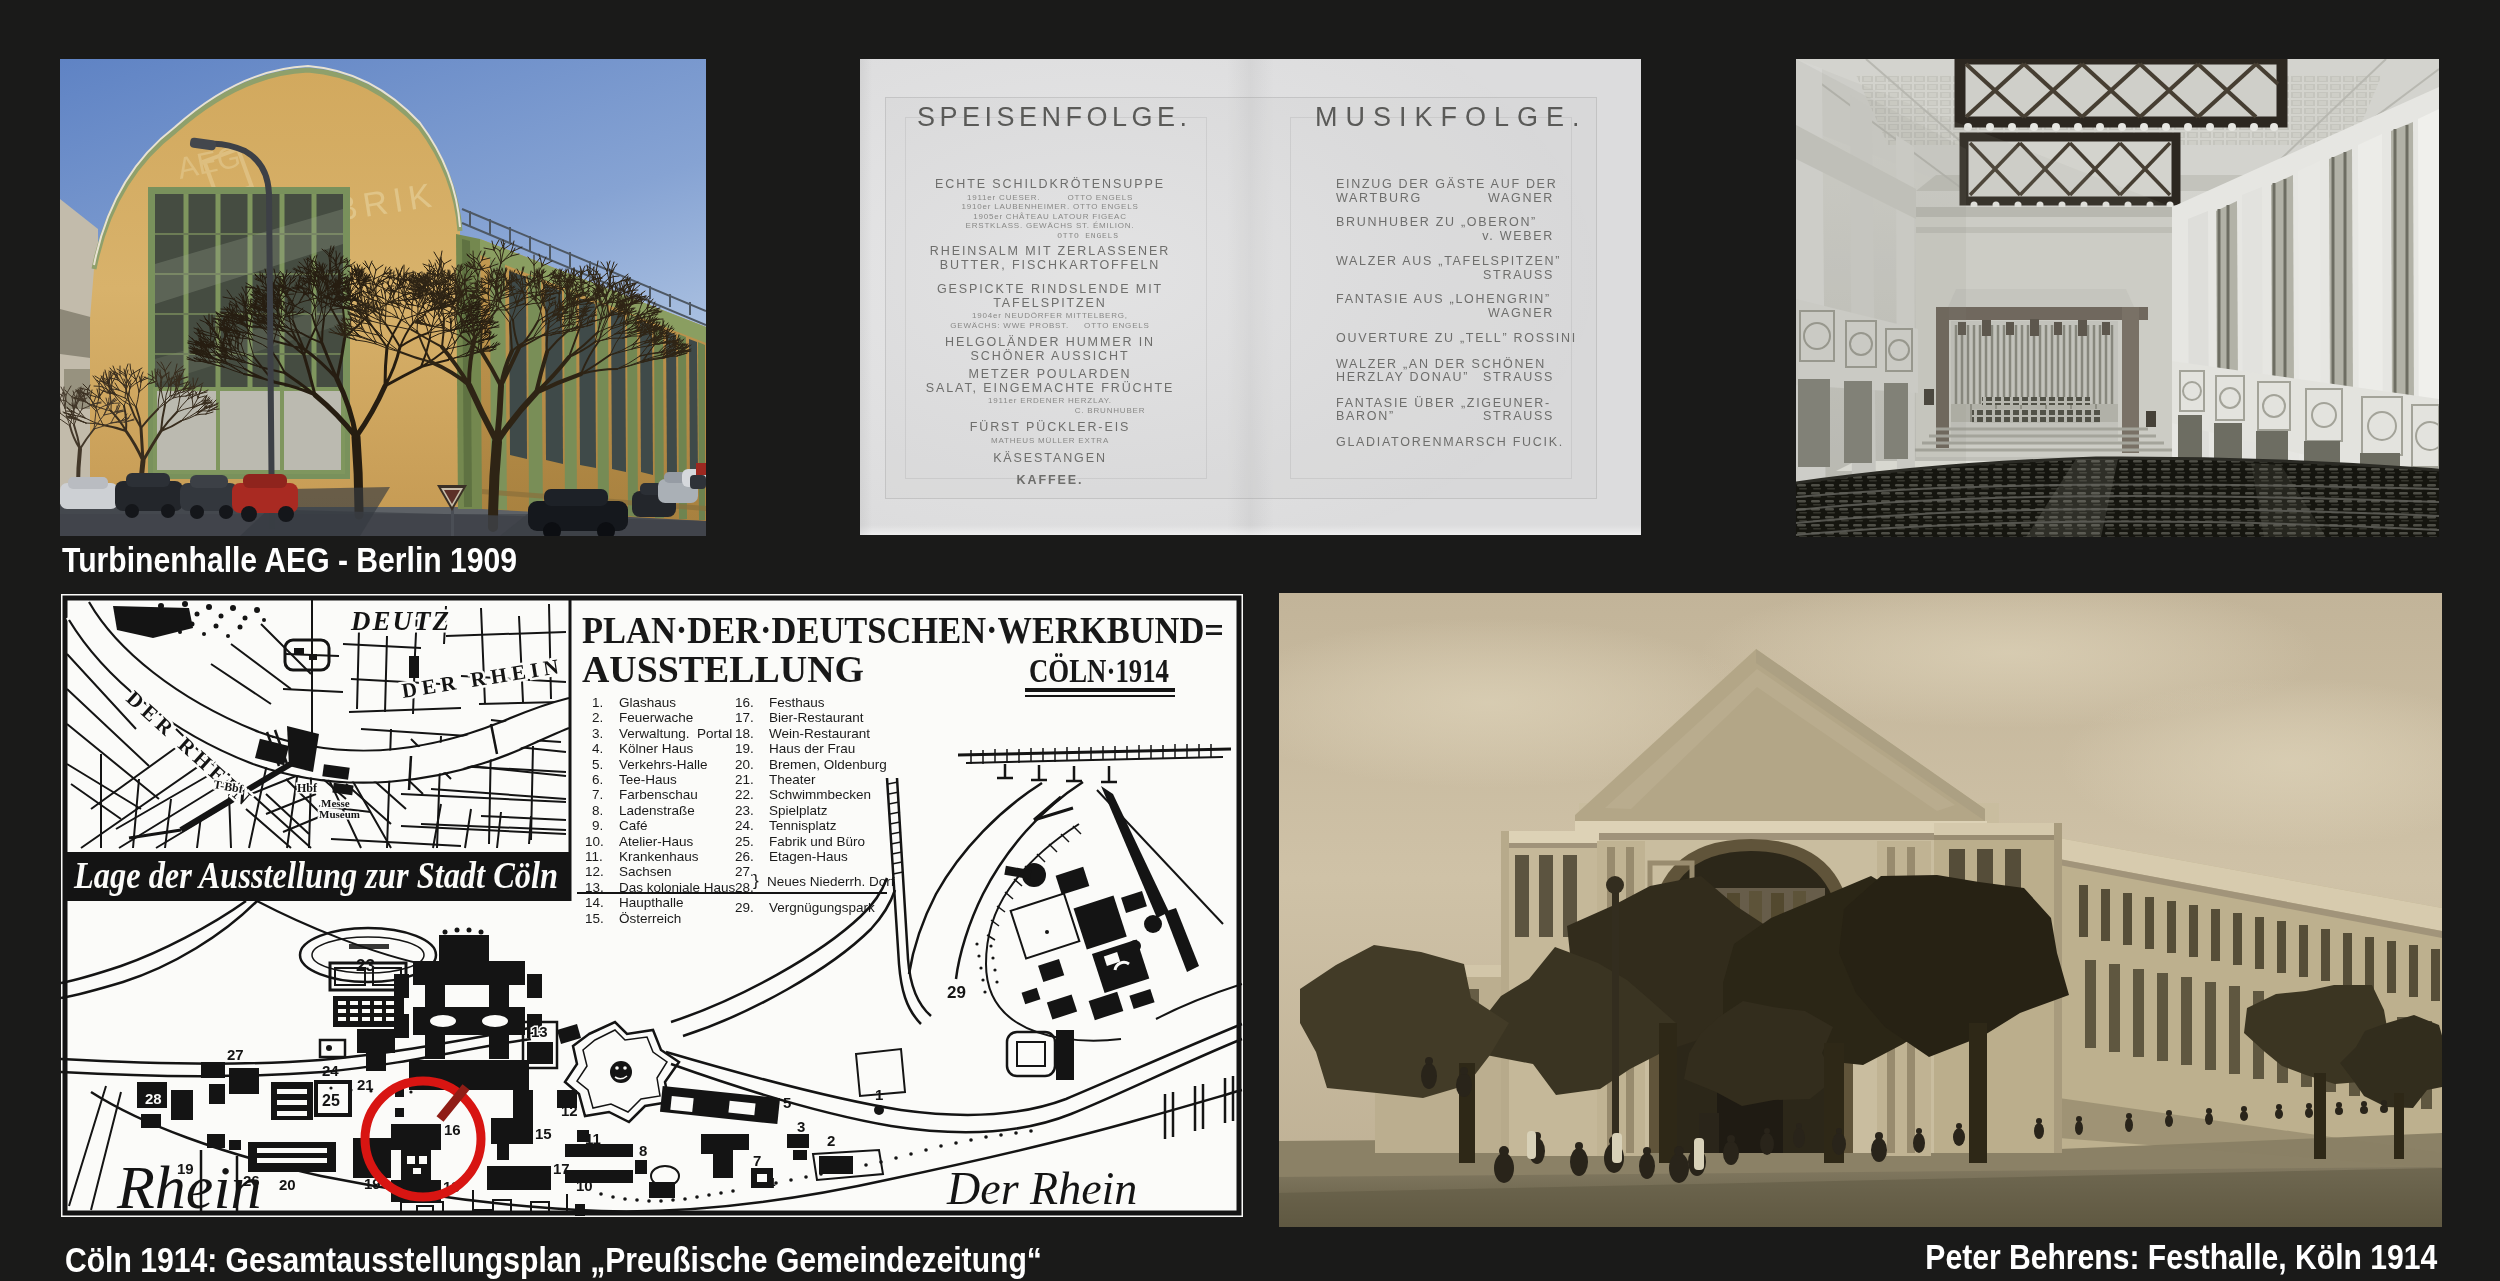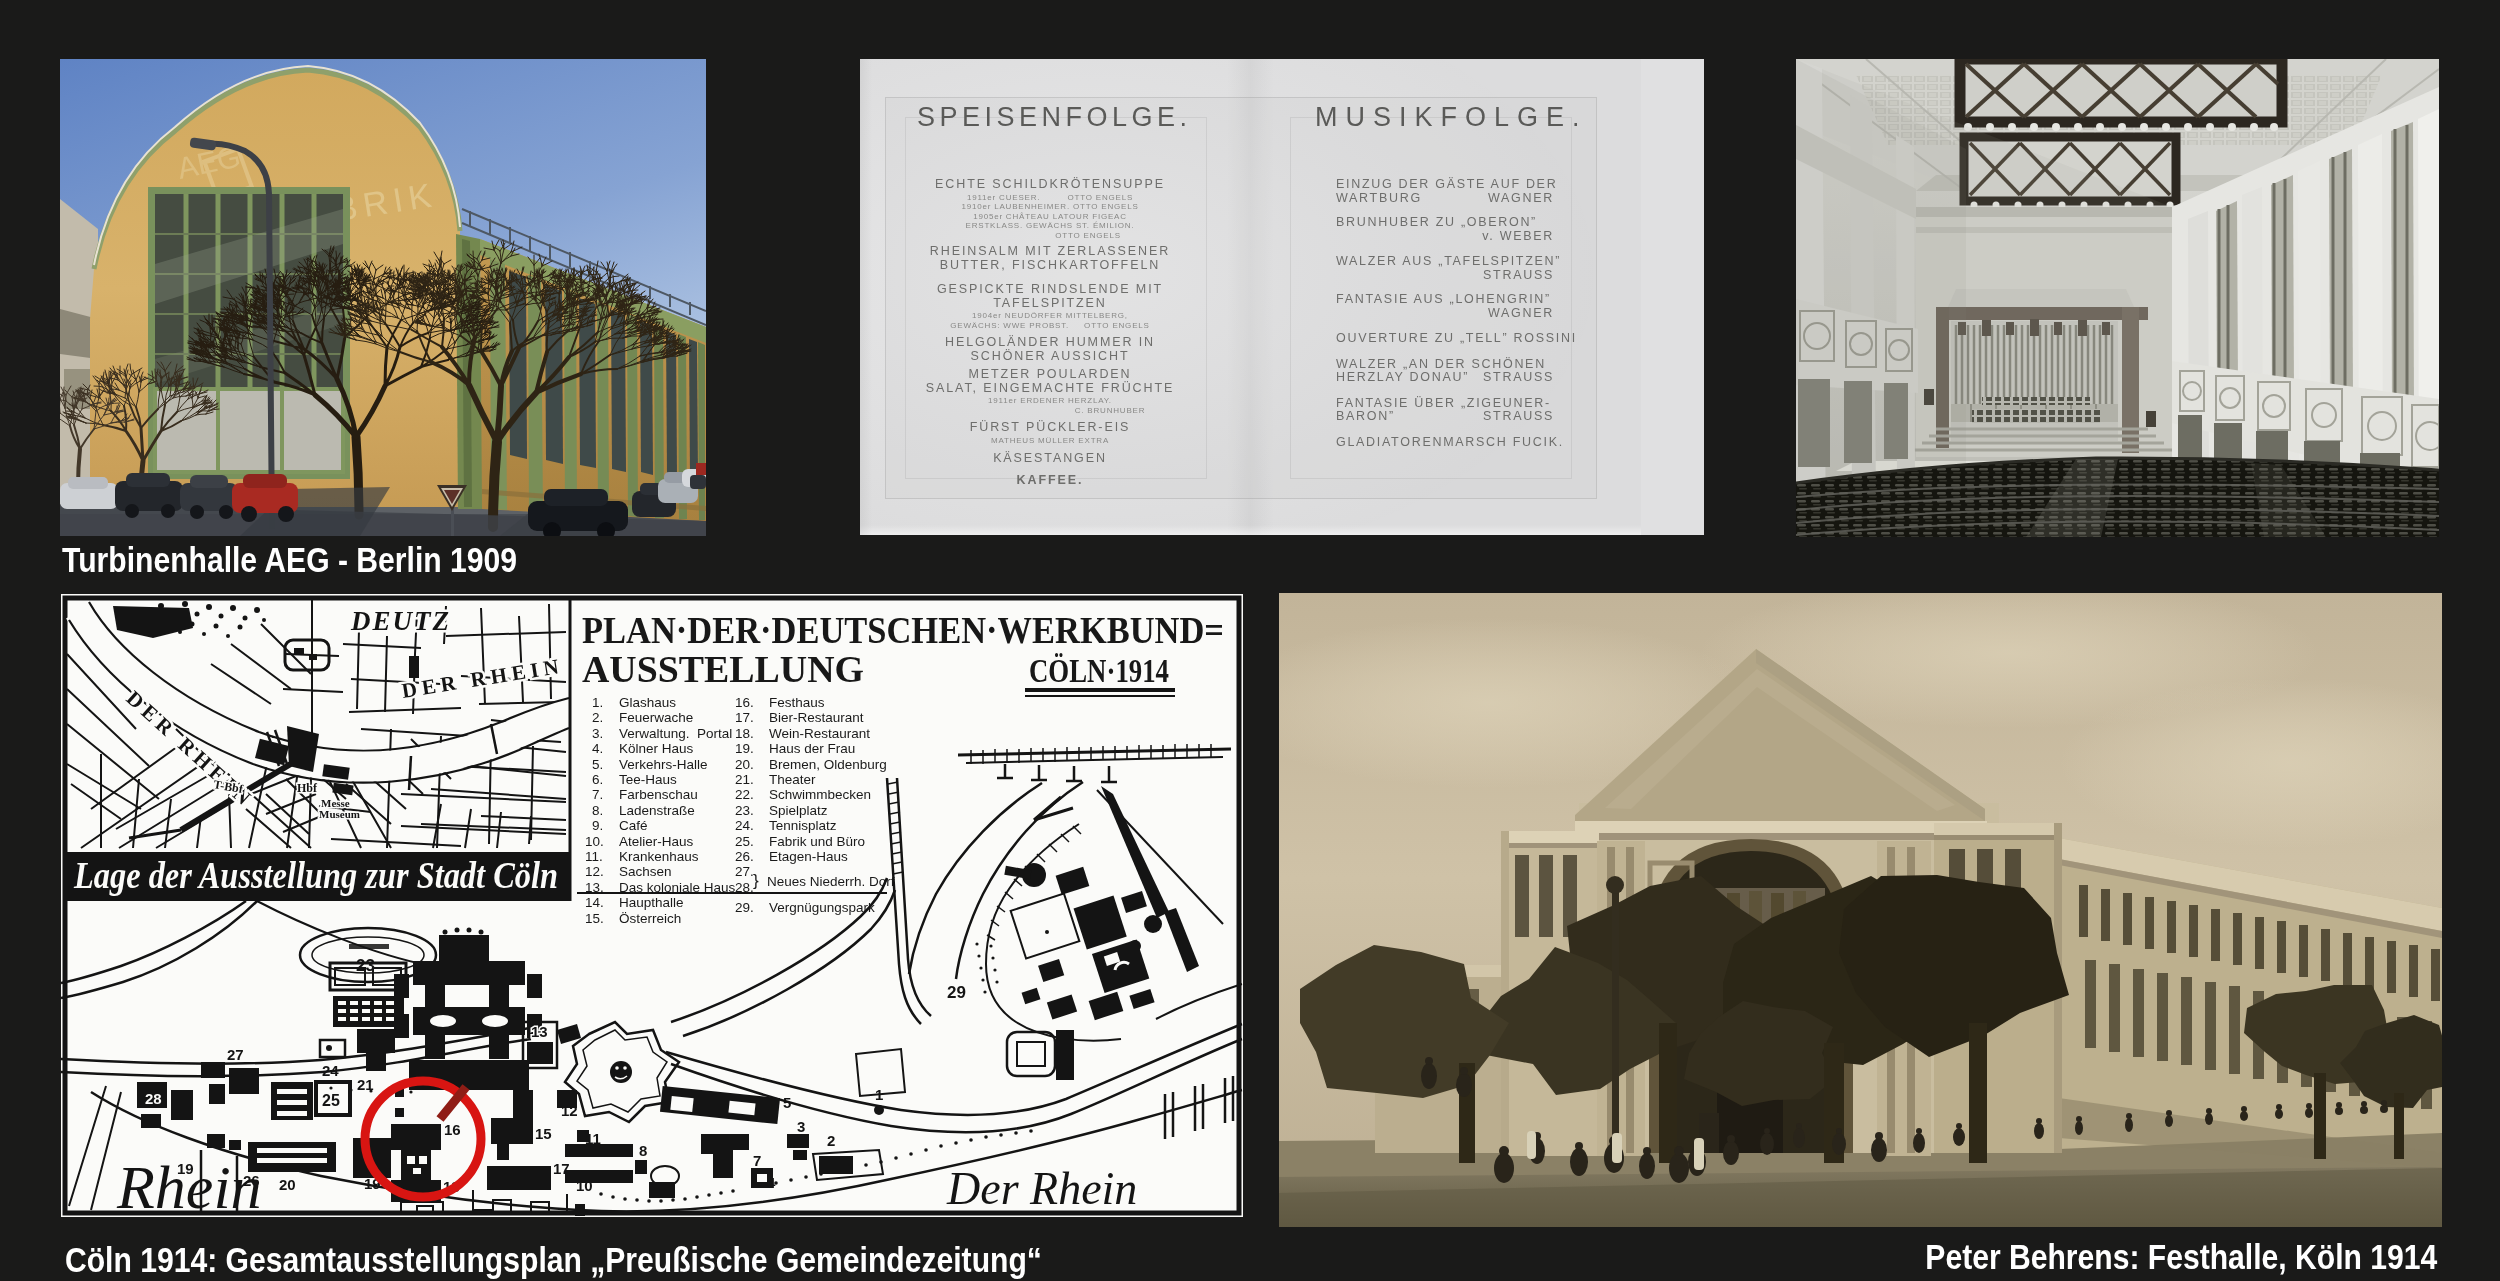--- a/index.html
+++ b/index.html
@@ -191,37 +191,37 @@
 <rect x="604" y="413" width="28" height="11" rx="5" fill="#969ca4"></rect>
 <rect x="622" y="410" width="24" height="18" rx="6" fill="#d5d8dc"></rect>
 <rect x="636" y="404" width="10" height="12" fill="#9c2820"></rect>
 <rect x="630" y="416" width="16" height="14" rx="4" fill="#2e3238"></rect>
 </g>
 </svg>
 </div>
 
 <div class="cap" style="left:62px;top:540px;transform:scaleX(0.86);transform-origin:left top;">Turbinenhalle AEG - Berlin 1909</div>
 
-<div class="abs" id="menu" style="left:860px;top:59px;width:844px;height:476px;background:#e0e0e1;color:#6a6a68;">
+<div class="abs" id="menu" style="left:860px;top:59px;width:781px;height:476px;background:#e0e0e1;color:#6a6a68;">
 
 <div class="abs" style="left:0;top:0;width:781px;height:476px;background:
 linear-gradient(90deg, rgba(160,160,160,0.18) 0, rgba(160,160,160,0) 12px),
 linear-gradient(0deg, rgba(255,255,255,0.5) 0, rgba(255,255,255,0) 10px),
 radial-gradient(ellipse 500px 300px at 30% 45%, rgba(255,255,255,0.25), rgba(0,0,0,0.02)),
 linear-gradient(90deg, rgba(0,0,0,0) 47%, rgba(120,120,120,0.10) 50%, rgba(0,0,0,0) 53%);"></div>
 
 <div class="abs" style="left:25px;top:38px;width:710px;height:400px;border:1px solid rgba(130,130,130,0.25);background:rgba(190,190,190,0.12);"></div>
 <div class="abs" style="left:45px;top:58px;width:300px;height:360px;border:1px solid rgba(140,140,140,0.18);"></div>
 <div class="abs" style="left:430px;top:58px;width:280px;height:360px;border:1px solid rgba(140,140,140,0.18);"></div>
 
 <div class="abs" style="left:57px;top:43px;width:270px;text-align:center;font-size:27px;letter-spacing:4.5px;color:#5a5a58;white-space:nowrap;">SPEISENFOLGE.</div>
 
 <div class="abs" style="left:40px;top:119px;width:300px;text-align:center;font-size:12.5px;letter-spacing:1.9px;line-height:13.5px;color:#6e6e6c;white-space:nowrap;">
 <div>ECHTE SCHILDKRÖTENSUPPE</div>
-<div style="font-size:8px;letter-spacing:0.8px;color:#888886;line-height:9.5px;margin-top:1px;">1911er CUESER. &nbsp;&nbsp;&nbsp;&nbsp;&nbsp;&nbsp;&nbsp; OTTO ENGELS<br>1910er LAUBENHEIMER. OTTO ENGELS<br>1905er CHÂTEAU LATOUR FIGEAC<br>ERSTKLASS. GEWÄCHS ST. ÉMILION.<br><span style="margin-left:76px;">OTTO ENGELS</span></div>
+<div style="font-size:8px;letter-spacing:0.8px;color:#888886;line-height:9.5px;margin-top:1px;">1911er CUESER. &nbsp;&nbsp;&nbsp;&nbsp;&nbsp;&nbsp;&nbsp; OTTO ENGELS<br>1910er LAUBENHEIMER. OTTO ENGELS<br>1905er CHÂTEAU LATOUR FIGEAC<br>ERSTKLASS. GEWÄCHS ST. ÉMILION.<br><span style="margin-left:76px;font-family:Liberation Mono, monospace;">OTTO ENGELS</span></div>
 <div style="margin-top:5px;">RHEINSALM MIT ZERLASSENER<br>BUTTER, FISCHKARTOFFELN</div>
 <div style="margin-top:11px;">GESPICKTE RINDSLENDE MIT<br>TAFELSPITZEN</div>
 <div style="font-size:8px;letter-spacing:0.8px;color:#888886;line-height:9.5px;margin-top:1px;">1904er NEUDÖRFER MITTELBERG,<br>GEWÄCHS: WWE PROBST. &nbsp;&nbsp;&nbsp; OTTO ENGELS</div>
 <div style="margin-top:6px;">HELGOLÄNDER HUMMER IN<br>SCHÖNER AUSSICHT</div>
 <div style="margin-top:5px;">METZER POULARDEN<br>SALAT, EINGEMACHTE FRÜCHTE</div>
 <div style="font-size:8px;letter-spacing:0.8px;color:#888886;line-height:9.5px;margin-top:1px;">1911er ERDENER HERZLAY.<br><span style="margin-left:120px;margin-top:32px;">C. BRUNHUBER</span></div>
 <div style="margin-top:6px;">FÜRST PÜCKLER-EIS</div>
 <div style="font-size:8px;letter-spacing:0.8px;color:#888886;line-height:9.5px;margin-top:1px;">MATHEUS MÜLLER EXTRA</div>
 <div style="margin-top:7px;">KÄSESTANGEN</div>
 <div style="margin-top:8px;font-weight:bold;">KAFFEE.</div>

